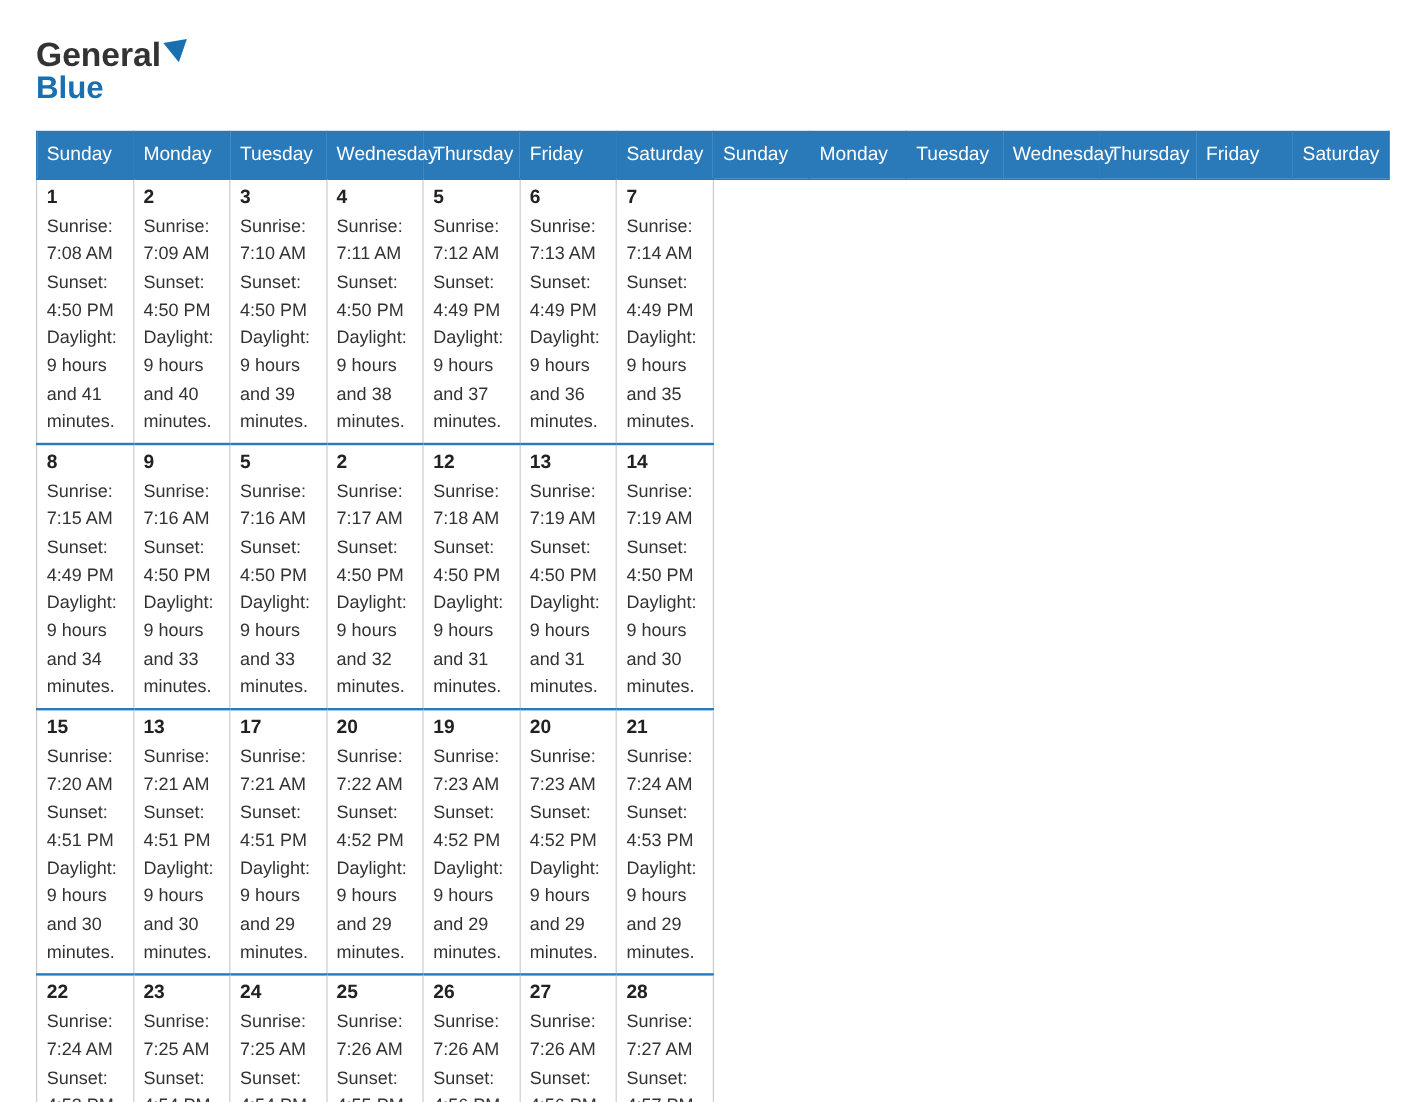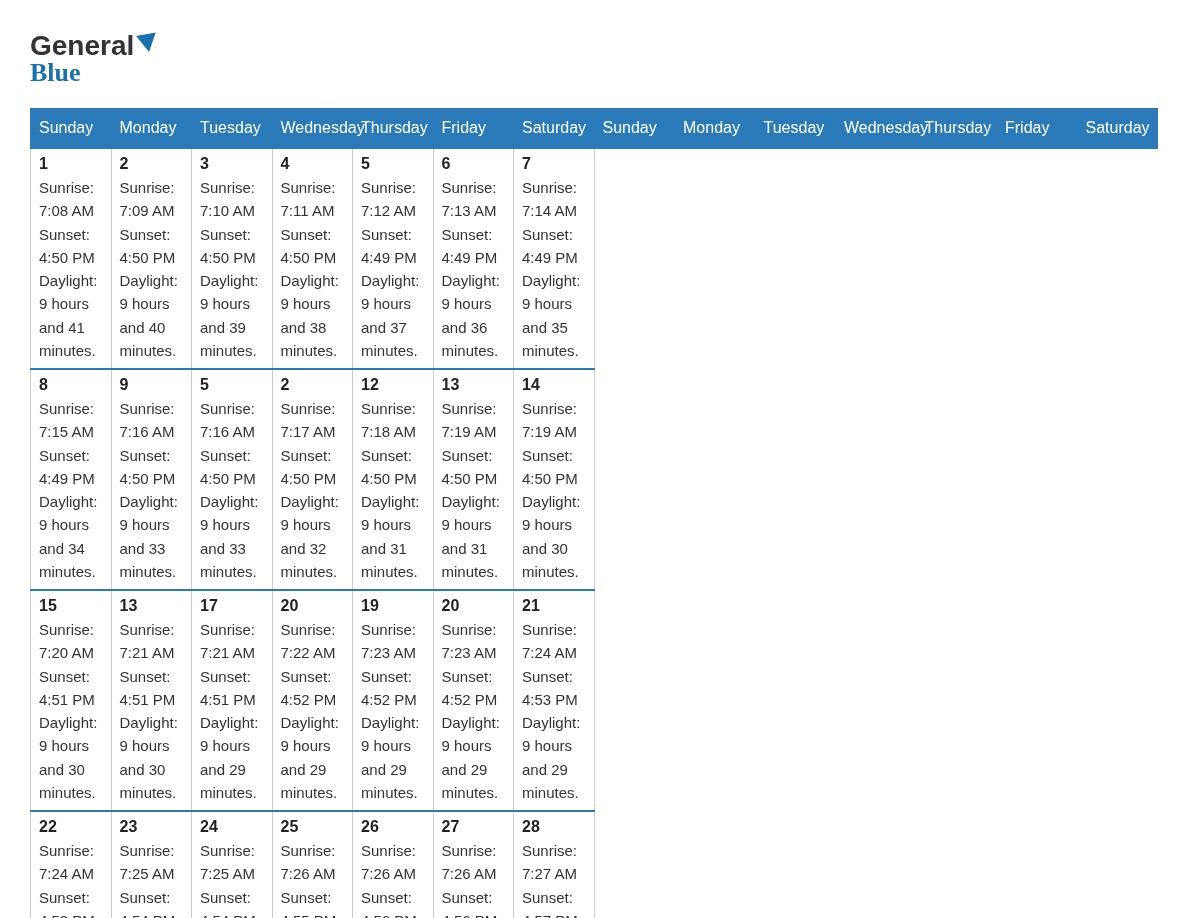--- a/index.html
+++ b/index.html
@@ -75,21 +75,21 @@
   </style>
 </head>
 <body>
 
 <div class="header">
   <div class="logo">
     <div style="display:flex; align-items:center;">
       <span style="font-size:28px; font-weight:bold; color:#333;">General</span>
       <span style="display:inline-block; width:0; height:0; border-left:10px solid transparent; border-right:10px solid transparent; border-top:18px solid #1a6faf; margin-left:4px; margin-right:0; transform:rotate(-10deg) translateY(-3px);"></span>
     </div>
-    <div style="font-size:26px; font-weight:bold; color:#1a6faf; margin-top:-4px; margin-left:0;font-family:Liberation Serif, serif;">Blue</div>
+    <div style="font-size:26px; font-weight:bold; color:#1a6faf; margin-top:-4px; margin-left:0;">Blue</div>
   </div>
   <div class="title-section">
     <div class="month-title"></div>
     <div class="location"></div>
   </div>
 </div>
 
 <table>
   <thead>
     <tr>

